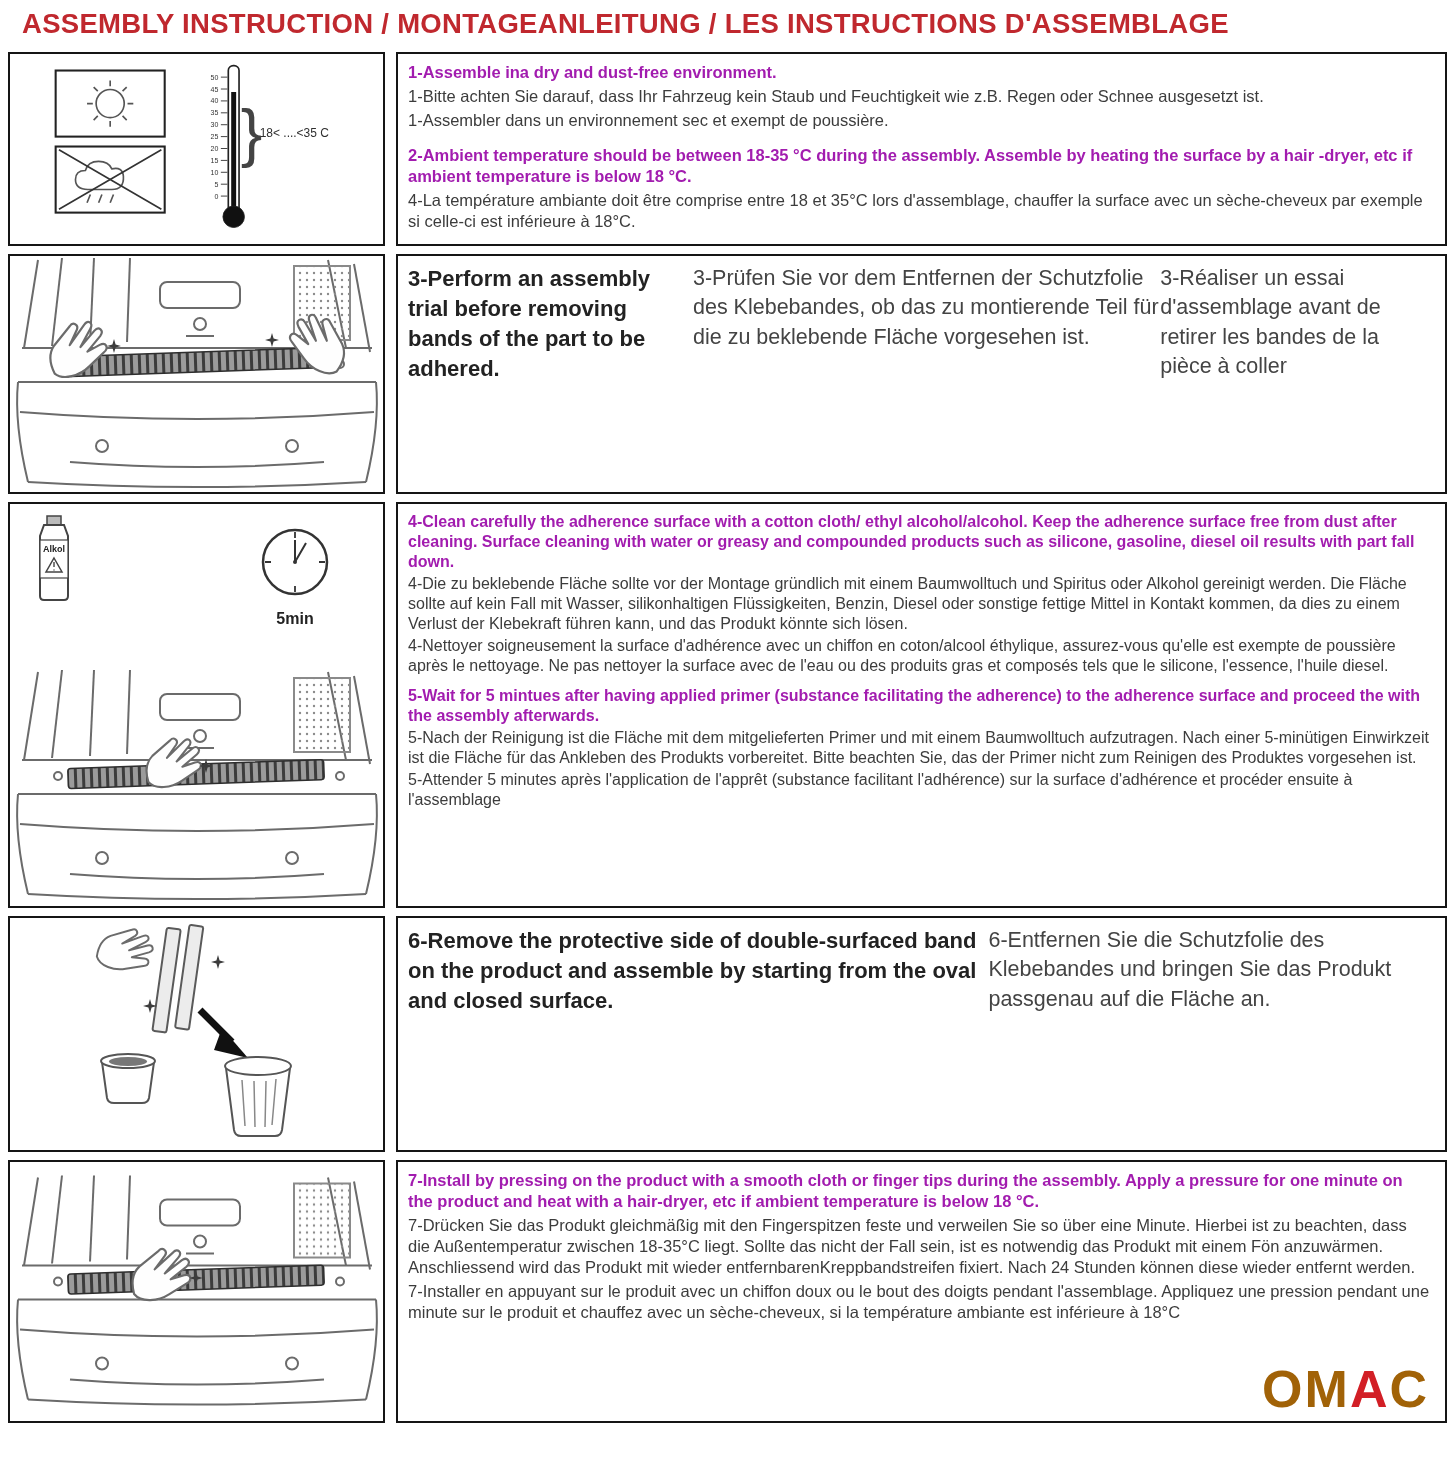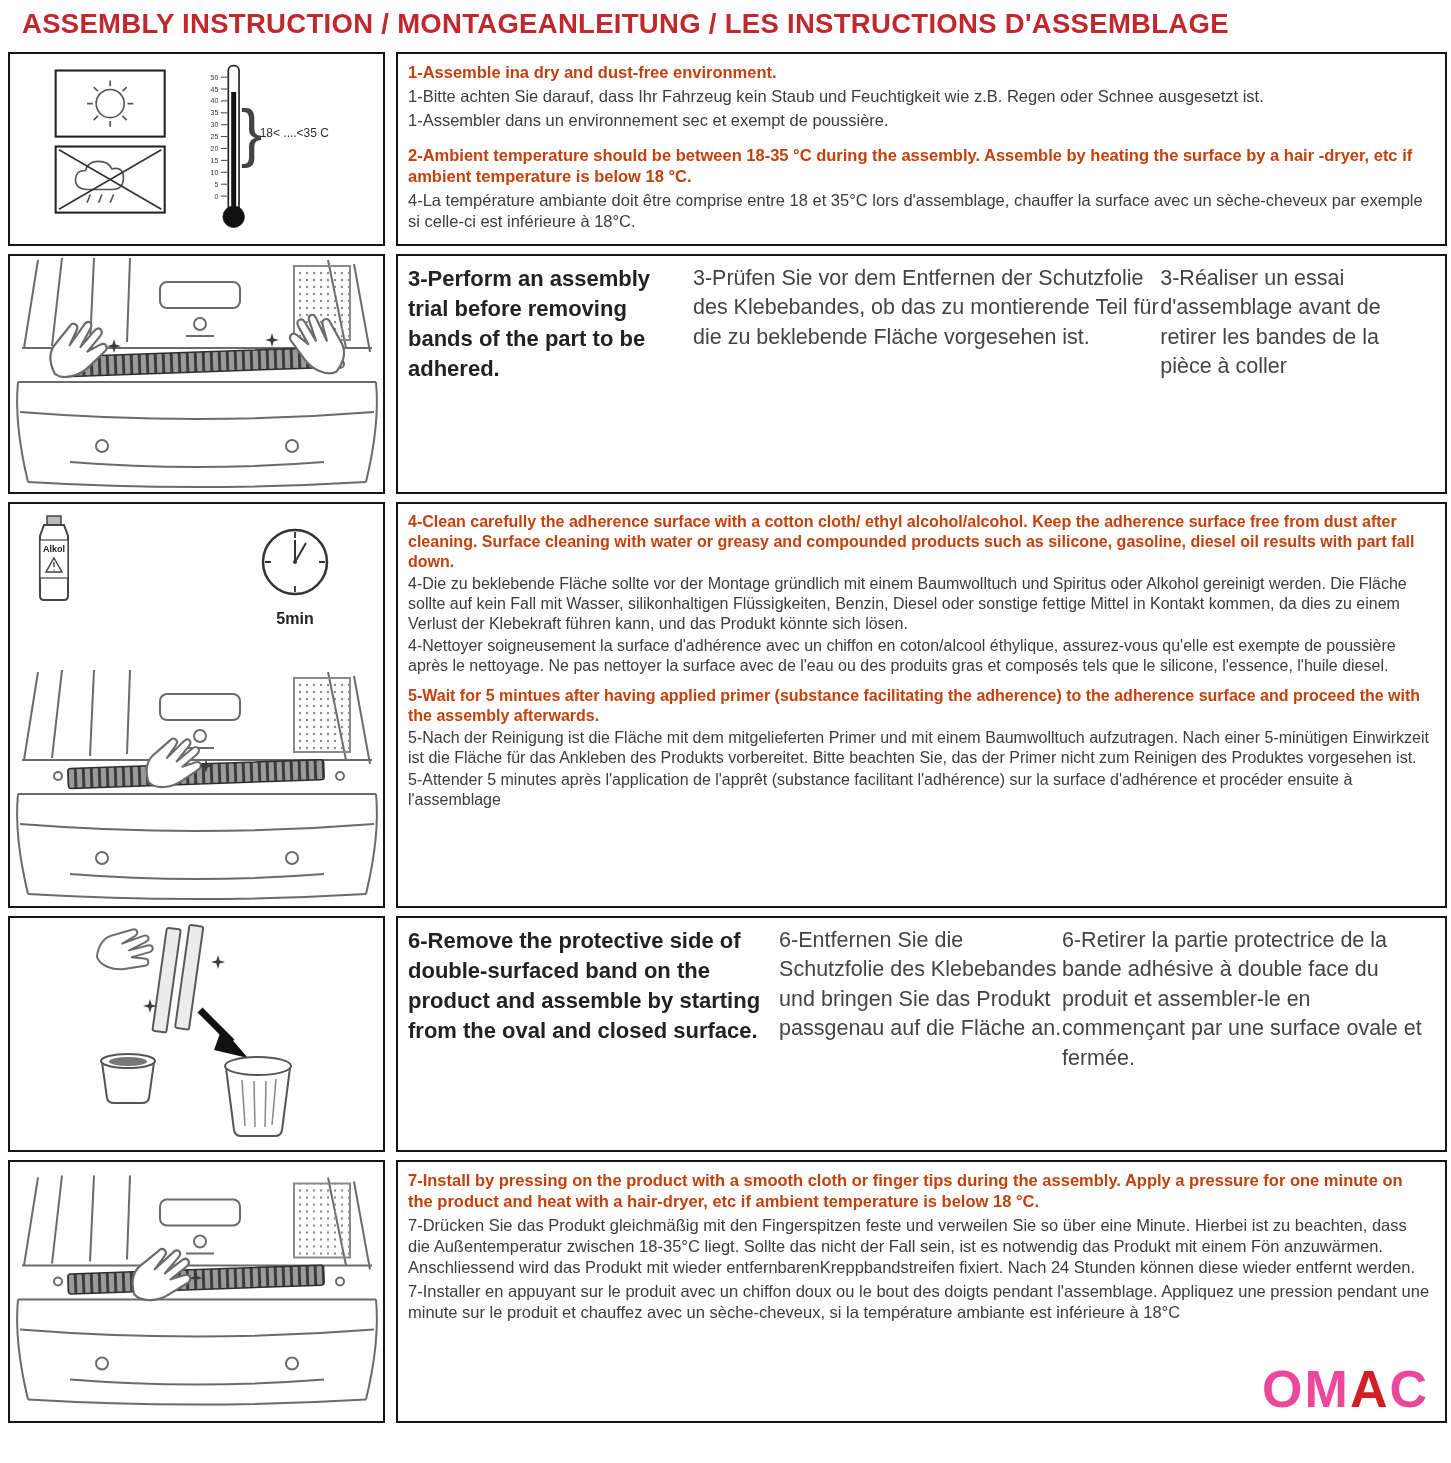--- a/index.html
+++ b/index.html
@@ -23,35 +23,35 @@
   .row { display: flex; gap: 11px; margin: 0 4px 8px 8px; align-items: stretch; }
   .row .art-box { flex: 0 0 377px; border: 2px solid #151515; background: #fff; }
   .row .text-box { flex: 1 1 auto; border: 2px solid #151515; background: #fff; padding: 8px 14px 6px 10px; overflow: hidden; }
   .row-1 { height: 194px; }
   .row-2 { height: 240px; }
   .row-3 { height: 406px; }
   .row-4 { height: 236px; }
   .row-5 { height: 263px; margin-bottom: 0; }
   .art-box svg { width: 100%; height: 100%; display: block; }
   .p { font-size: 16.5px; line-height: 1.27; color: #3c3c3c; margin: 0 0 3px 0; }
-  .p.bold { font-weight: 700; color: #c2410c; }
+  .p.bold { font-weight: 700; color: #a21caf; }
   .spacer { height: 11px; }
   .row-3 .p { font-size: 16px; line-height: 1.25; margin-bottom: 2px; }
   .row-3 .spacer { height: 8px; }
   .text-big .p { font-size: 21.5px; line-height: 1.37; margin-bottom: 6px; color: #444; }
   .text-big .p.bold { font-size: 22px; color: #222; }
   .center-v { display: flex; justify-content: center; }
   .row-5 .text-box { position: relative; }
   .logo {
     position: absolute; right: 16px; bottom: 6px;
     font-size: 52px; font-weight: 800; letter-spacing: 2px;
     line-height: 1;
     font-family: "Liberation Sans", sans-serif;
   }
-  .logo .l-black { color: #ec4899; }
+  .logo .l-black { color: #a16207; }
   .logo .l-red { color: #d21f26; }
   text { font-family: "Liberation Sans", sans-serif; }
 </style>
 </head>
 <body>
 
 <svg width="0" height="0" style="position:absolute" aria-hidden="true">
   <defs>
     <pattern id="dots" width="7" height="7" patternUnits="userSpaceOnUse">
       <circle cx="3" cy="3" r="1.2" fill="#8a8a8a"></circle>
@@ -220,21 +220,20 @@
         <ellipse cx="10" cy="8" rx="33" ry="9" fill="#ffffff" stroke="#555" stroke-width="2"></ellipse>
         <g stroke="#888" stroke-width="1.5">
           <path d="M-6 22 L-3 68 M6 23 L7 69 M18 23 L17 69 M28 21 L24 67"></path>
         </g>
       </g>
     </svg>
   </div>
   <div class="text-box text-big center-v">
     <p class="p bold">6-Remove the protective side of double-surfaced band on the product and assemble by starting from the oval and closed surface.</p>
     <p class="p">6-Entfernen Sie die Schutzfolie des Klebebandes und bringen Sie das Produkt passgenau auf die Fläche an.</p>
-    <p class="p">6-Retirer la partie protectrice de la bande adhésive à double face du produit et assembler-le en commençant par une surface ovale et fermée.</p>
   </div>
 </div>
 
 <div class="row row-5">
   <div class="art-box">
     <svg viewBox="0 0 373 259">
       <use href="#car-rear"></use>
       <use href="#hand" width="70" height="70" transform="translate(118,78) rotate(22 35 35)"></use>
       <path d="M0 -7 L1.6 -1.6 L7 0 L1.6 1.6 L0 7 L-1.6 1.6 L-7 0 L-1.6 -1.6 Z" transform="translate(186,116)" fill="#3c3c3c"></path>
     </svg>

